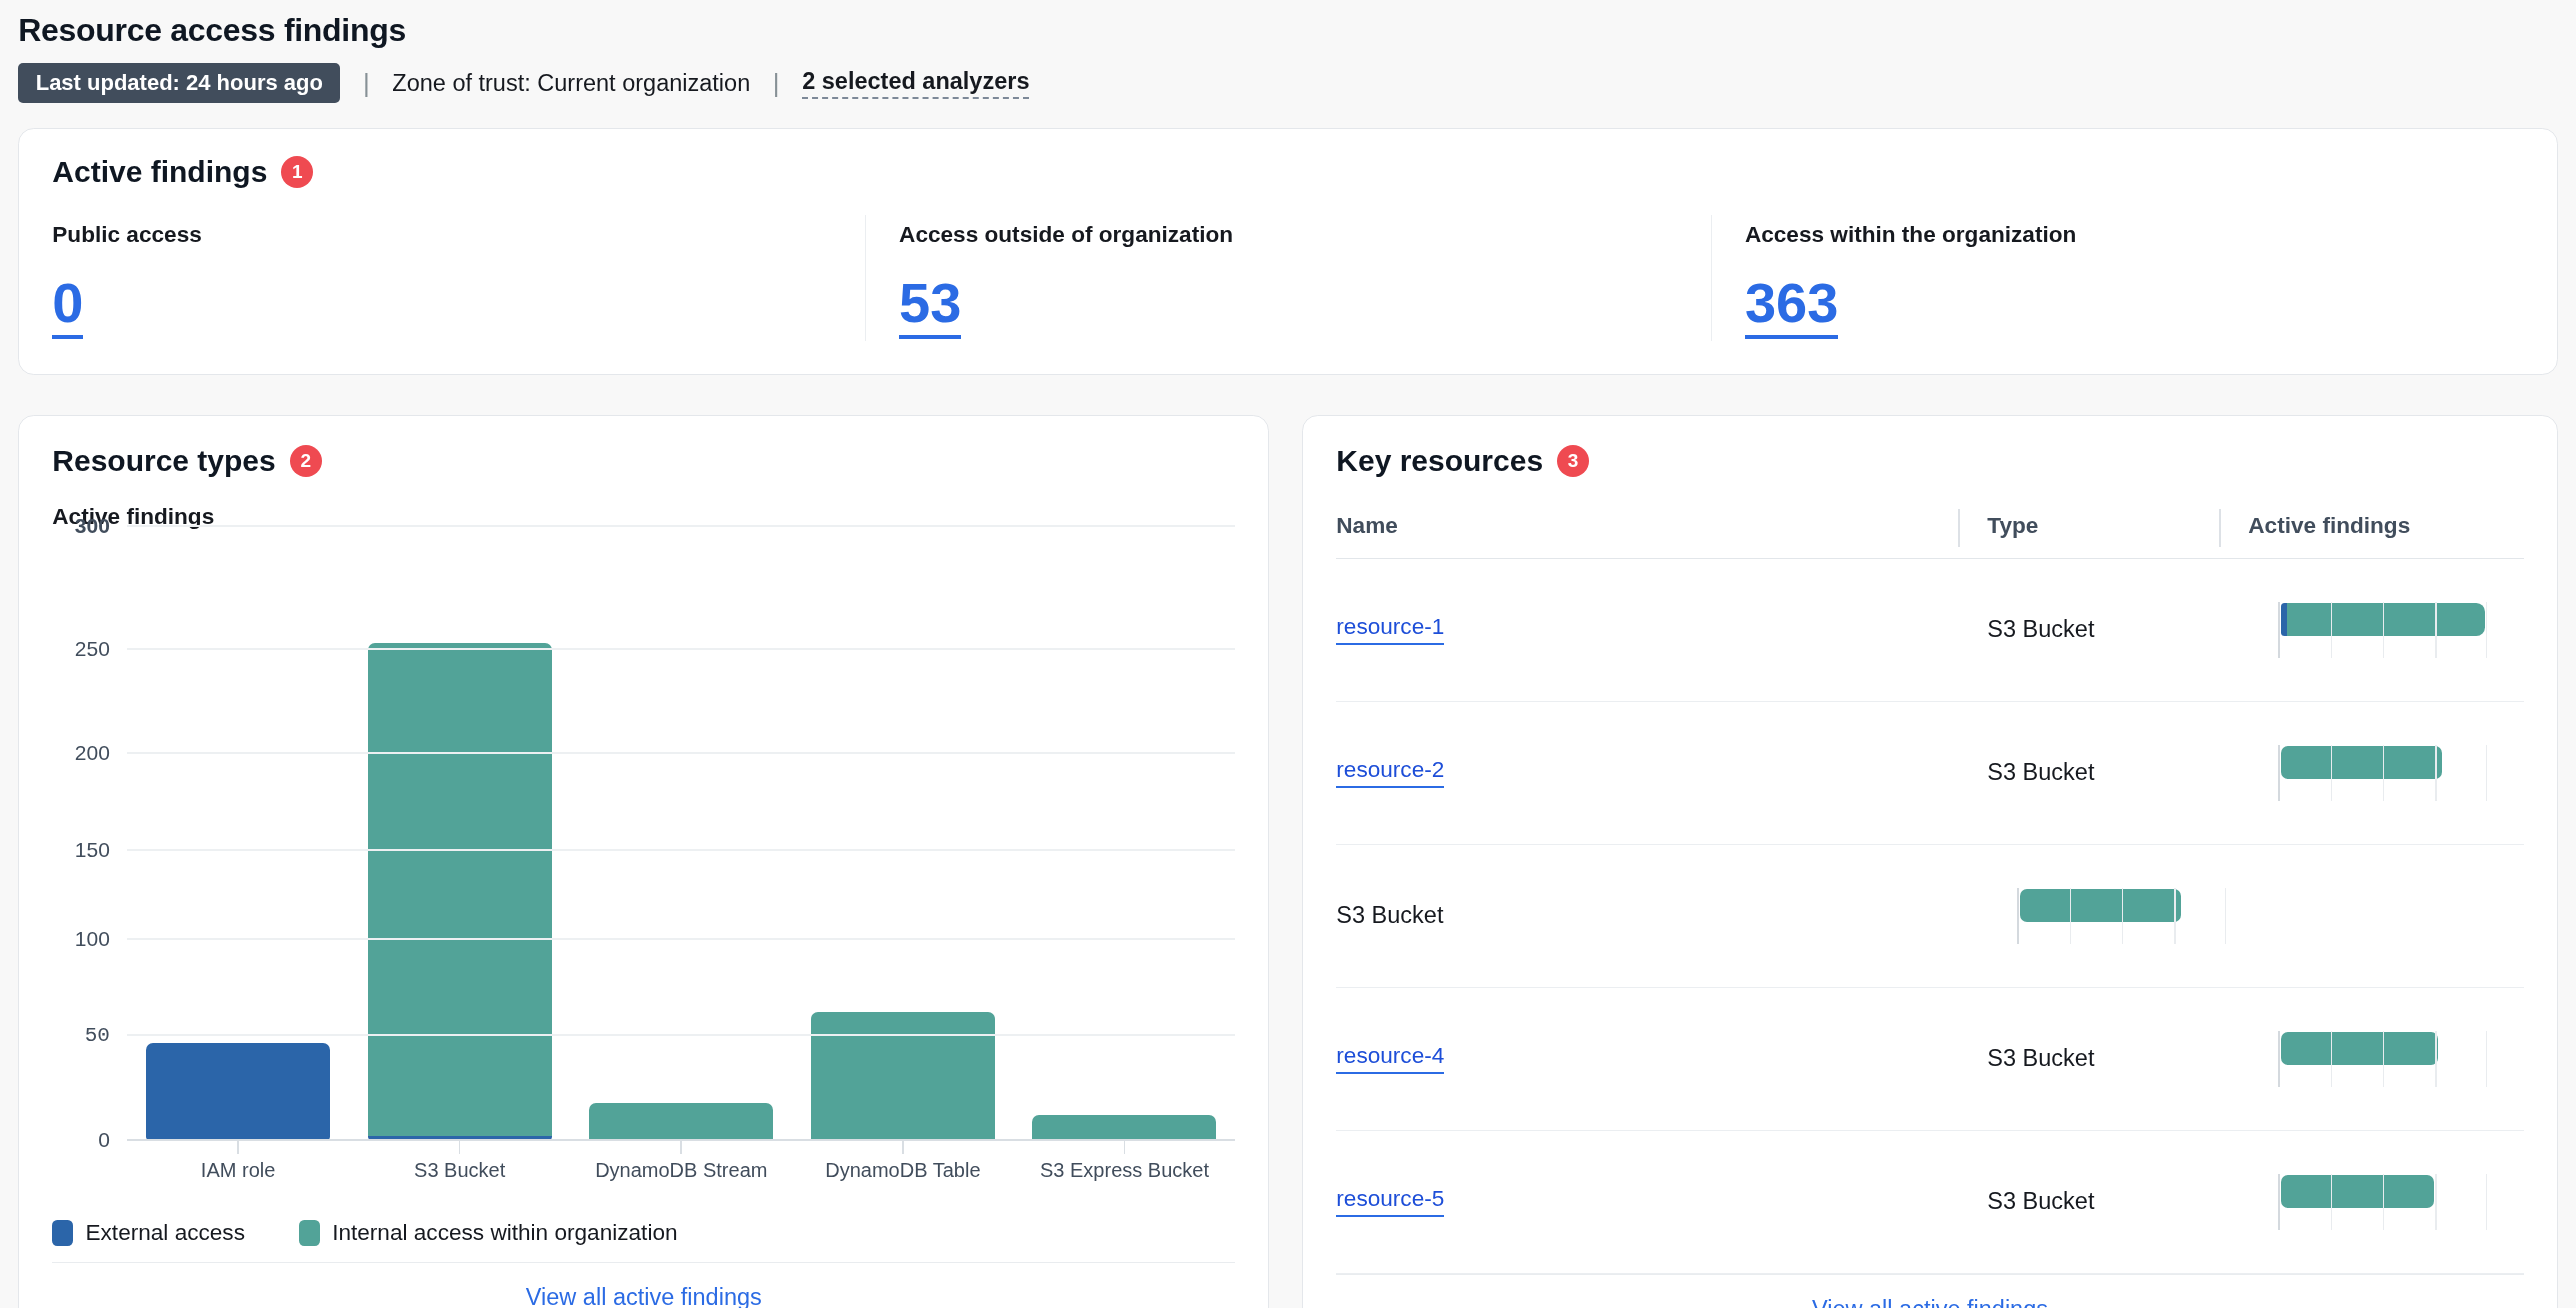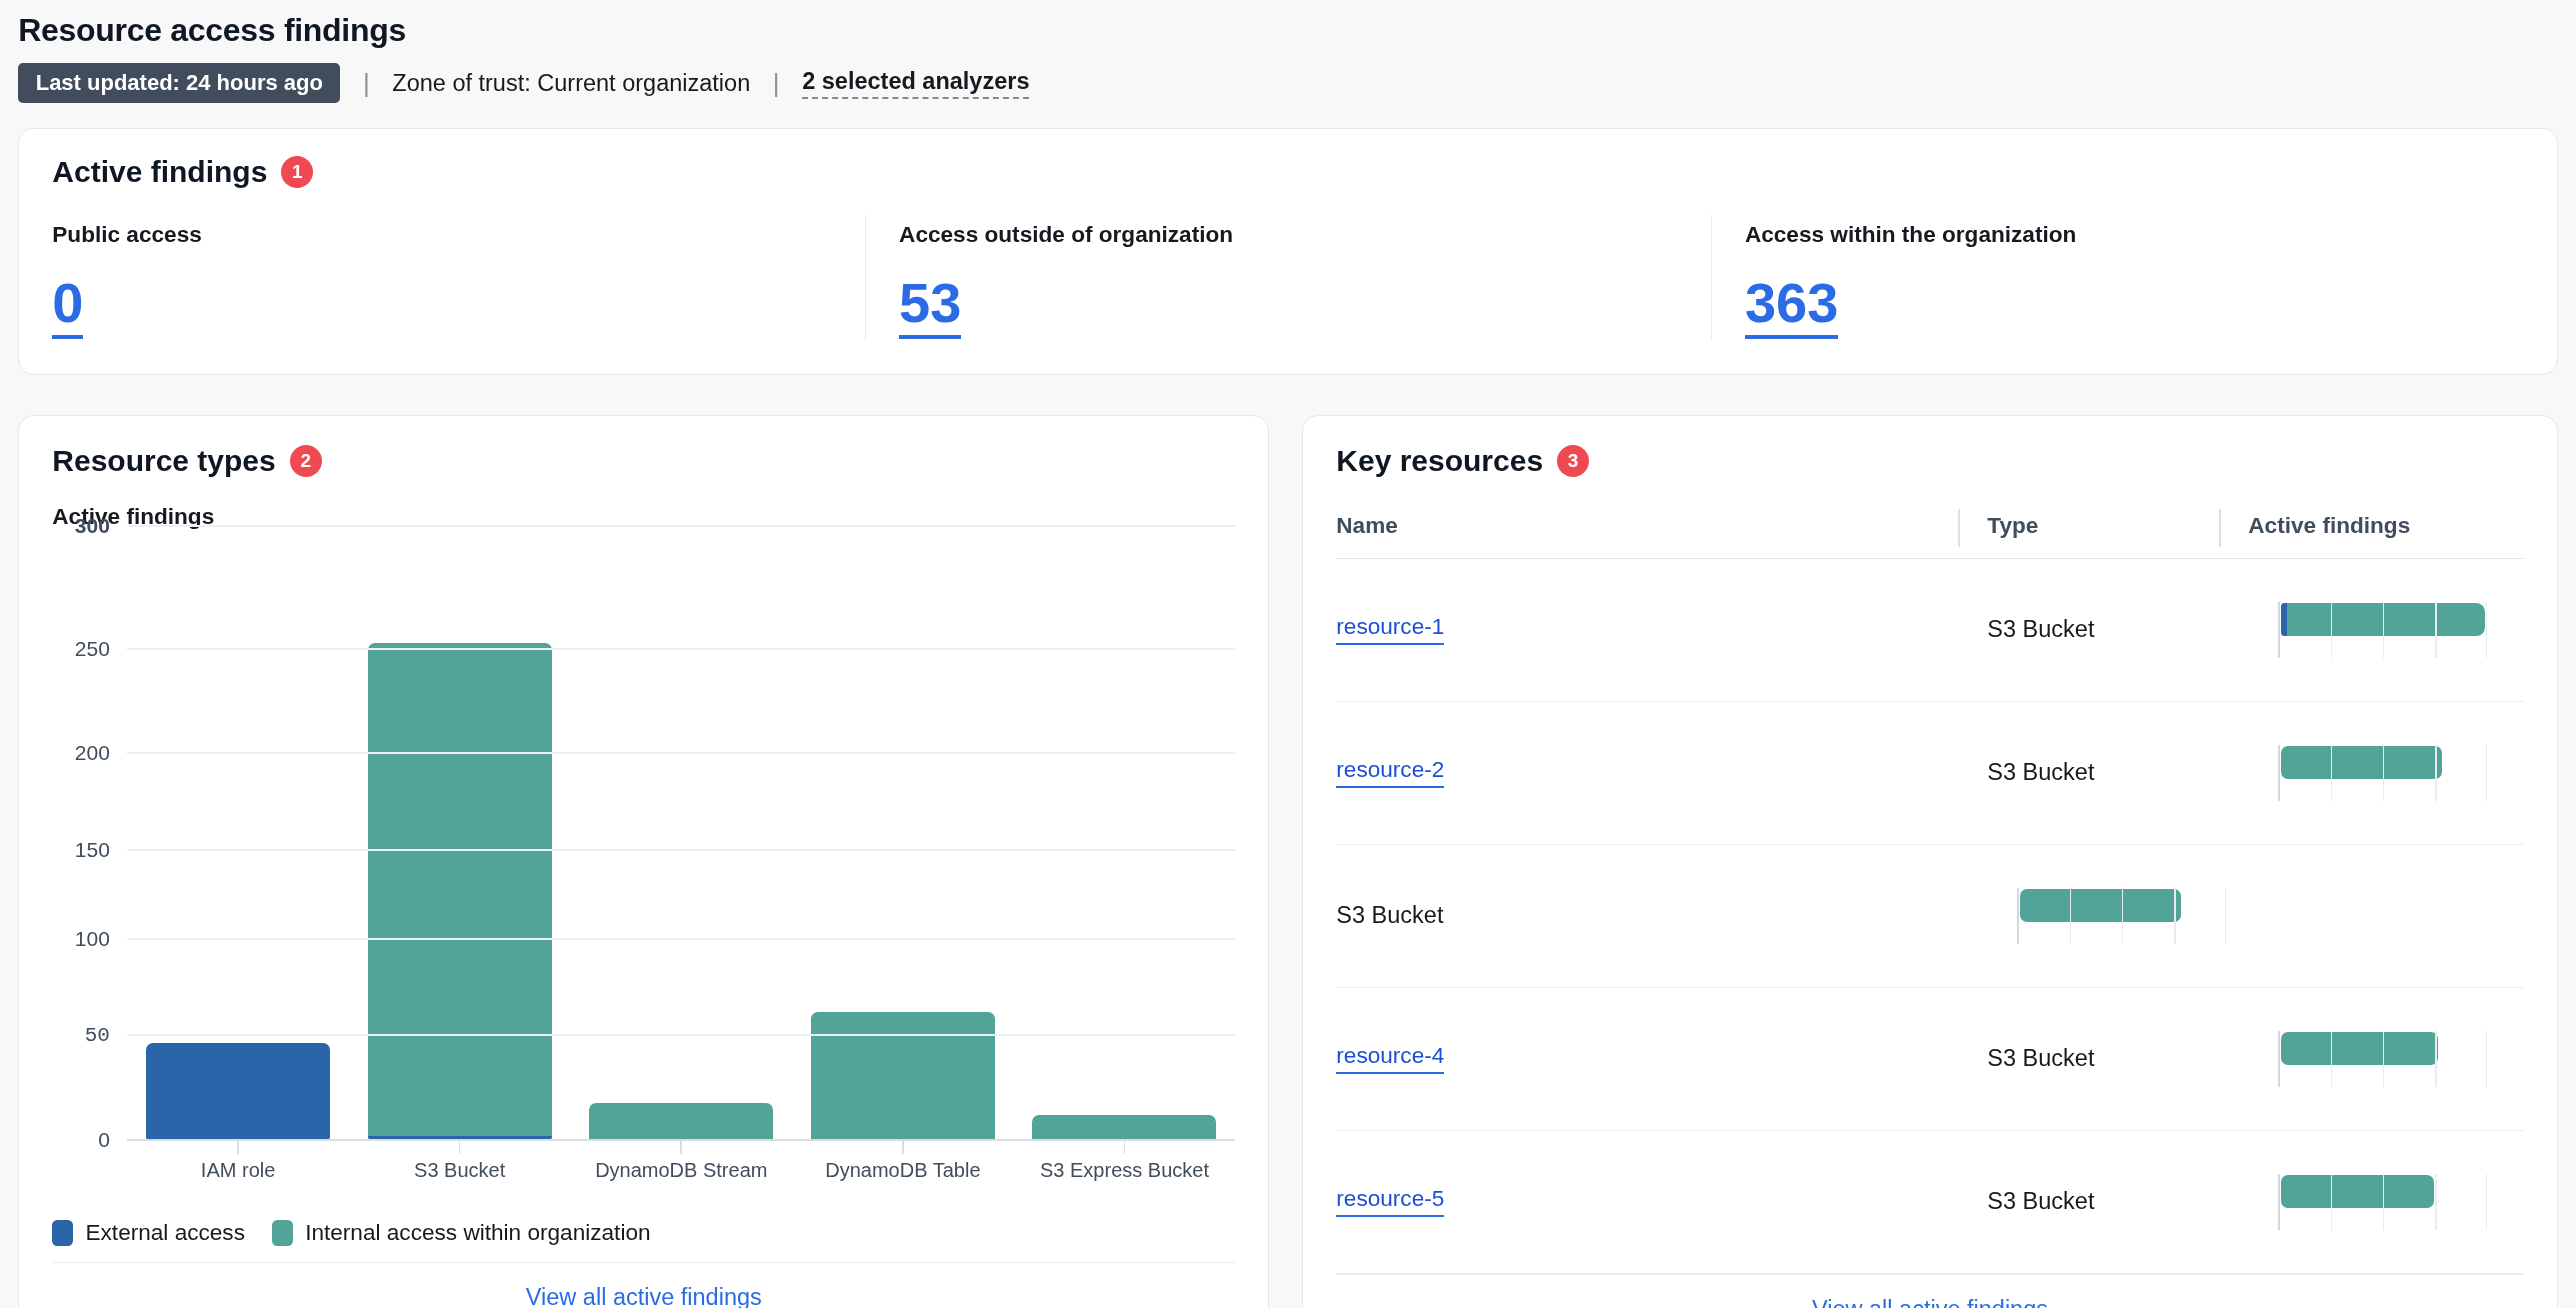--- a/index.html
+++ b/index.html
@@ -46,21 +46,21 @@
   .gridline .ylab { position:absolute; left:-17.4px; top:50%;
                     transform:translate(-100%,-50%); font-size:21px; color:#414d5c; }
   .bars { position:absolute; left:0; right:0; top:0; bottom:0; display:flex; align-items:flex-end; }
   .slot { flex:1; display:flex; justify-content:center; align-items:flex-end; height:100%; }
   .stack { width:184px; display:flex; flex-direction:column; justify-content:flex-end; }
   .seg-int { background:#52a398; width:100%; }
   .seg-ext { background:#2b65a9; width:100%; }
   .xtick { position:absolute; top:580px; width:1.7px; height:14px; background:#d9dee3; }
   .xlabels { display:flex; margin-top:19px; }
   .xlabels span { flex:1; text-align:center; font-size:20px; color:#414d5c; }
-  .legend { display:flex; align-items:center; gap:27px; margin-top:38px; font-size:22.6px; }
+  .legend { display:flex; align-items:center; gap:54px; margin-top:38px; font-size:22.6px; }
   .legend-item { display:flex; align-items:center; }
   .legend-swatch { width:21px; height:26px; border-radius:5.2px; margin-right:12.2px; }
 
   .card-footer { margin-top:auto; border-top:1.7px solid #e9ecef; text-align:center; padding:21px 0 22.6px; }
   .footer-link { color:#2b6be4; font-size:23.5px; cursor:pointer; }
 
   
   .table-card { flex:1; height:912px; padding:28px 33px 0; display:flex; flex-direction:column; }
   .t-head { display:grid; grid-template-columns:651px 261px 1fr; margin-top:35px; padding-bottom:19px;
             border-bottom:1.7px solid #e2e6ea; font-size:22.6px; font-weight:700; color:#414d5c; }

